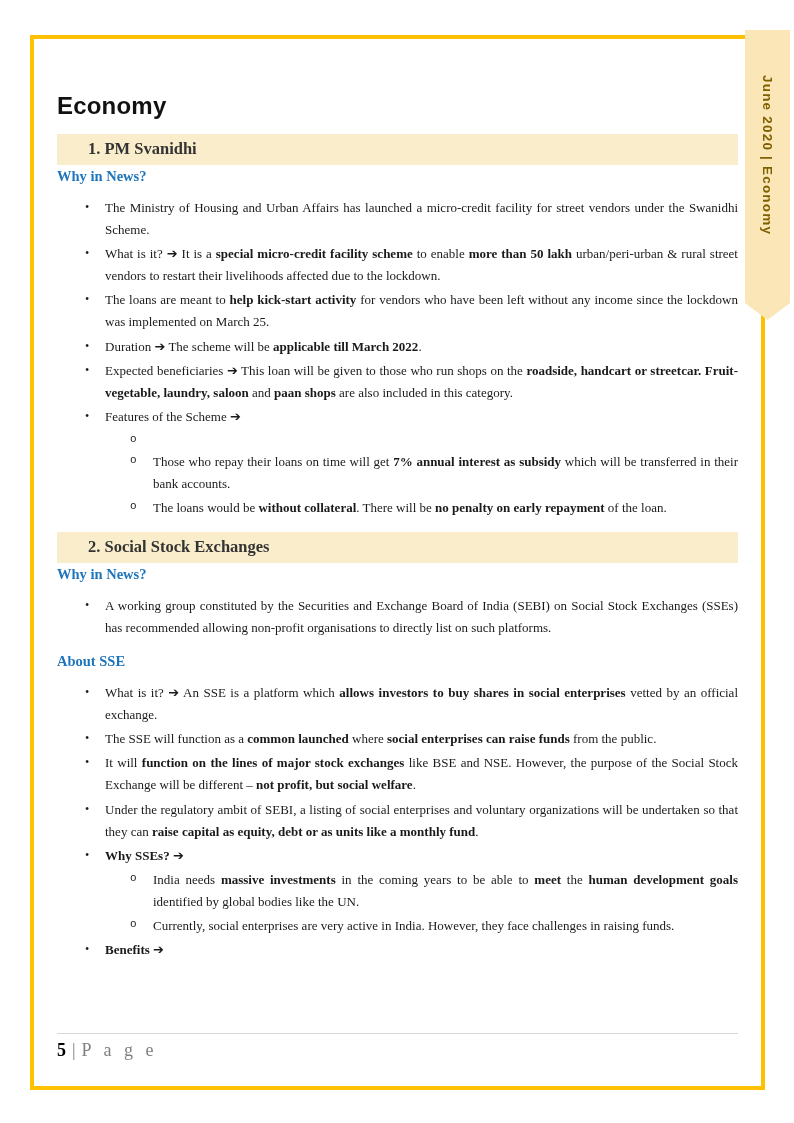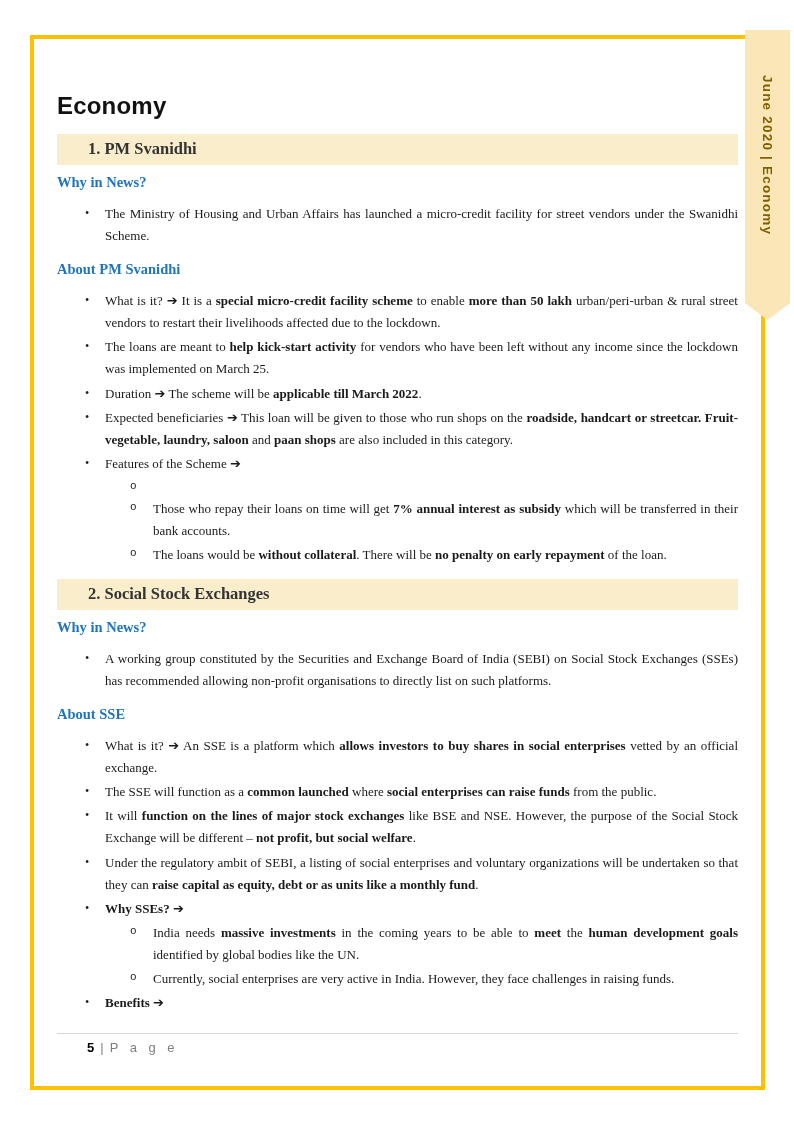--- a/index.html
+++ b/index.html
@@ -27,37 +27,37 @@
     font-family:"Liberation Sans",sans-serif;font-size:24px;font-weight:bold;
     color:#111;margin:0 0 14px 0;letter-spacing:.2px;
   }
   .section-bar{
     background:#FAEDCB;font-weight:bold;font-size:16.5px;color:#333;
     padding:5px 10px 6px 31px;margin:13px 0 3px 0;
   }
   .subhead{
     color:#1F75BB;font-weight:bold;font-size:14.5px;margin:14px 0 12px 0;
   }
-  .section-bar + .subhead{margin-top:9px;}
+  .section-bar + .subhead{margin-top:3px;}
   .para{
     display:flex;font-size:13px;line-height:1.7;color:#1a1a1a;margin:0 0 2px 0;
   }
   .para .marker{flex:none;}
   .bullet .marker{margin-left:28px;width:20px;font-size:12px;}
   .subbullet .marker{
     margin-left:73px;width:23px;
     font-family:"Liberation Mono",monospace;font-size:11px;color:#222;
   }
   .runs{display:block;flex:1;text-align:justify;}
   .b{font-weight:bold;}
   .u{text-underline-offset:2px;}
   .arrow{font-family:"DejaVu Sans",sans-serif;font-weight:bold;}
   .footer{position:absolute;left:57px;width:681px;top:1033px;z-index:2;}
   .footer-line{border-top:1px solid #D8D8D8;height:0;margin-bottom:6px;}
-  .footer-text{font-family:Liberation Sans, sans-serif;font-size:13px;color:#808080;margin-left:30px;}
+  .footer-text{font-family:Liberation Serif, serif;font-size:18px;color:#808080;}
   .pn{font-weight:bold;color:#000;margin-right:6px;}
   .psep{margin-right:6px;}
   .plabel{letter-spacing:4px;}
 </style>
 </head>
 <body>
 
 <div class="page-root">
   <div class="frame"></div>
 
@@ -67,21 +67,20 @@
 
   <div class="content">
     <h1 class="title">Economy</h1>
     <div id="blocks">
         <div class="section-bar">1. PM Svanidhi</div>
         <div class="subhead">Why in News?</div>
         <div class="para bullet">
           <span class="marker">•</span>
           <span class="runs"><span>The Ministry of Housing and Urban Affairs has launched a micro-credit facility for street vendors under the Swanidhi Scheme.</span></span>
         </div>
-        <div class="subhead">About PM Svanidhi</div>
         <div class="para bullet">
           <span class="marker">•</span>
           <span class="runs"><span>What is it? </span><span class="arrow">➔</span><span> It is a </span><span class="b u">special micro-credit facility scheme</span><span> to enable </span><span class="b u">more than 50 lakh</span><span> urban/peri-urban &amp; rural street vendors to restart their livelihoods affected due to the lockdown.</span></span>
         </div>
         <div class="para bullet">
           <span class="marker">•</span>
           <span class="runs"><span>The loans are meant to </span><span class="b u">help kick-start activity</span><span> for vendors who have been left without any income since the lockdown was implemented on March 25.</span></span>
         </div>
         <div class="para bullet">
           <span class="marker">•</span>

